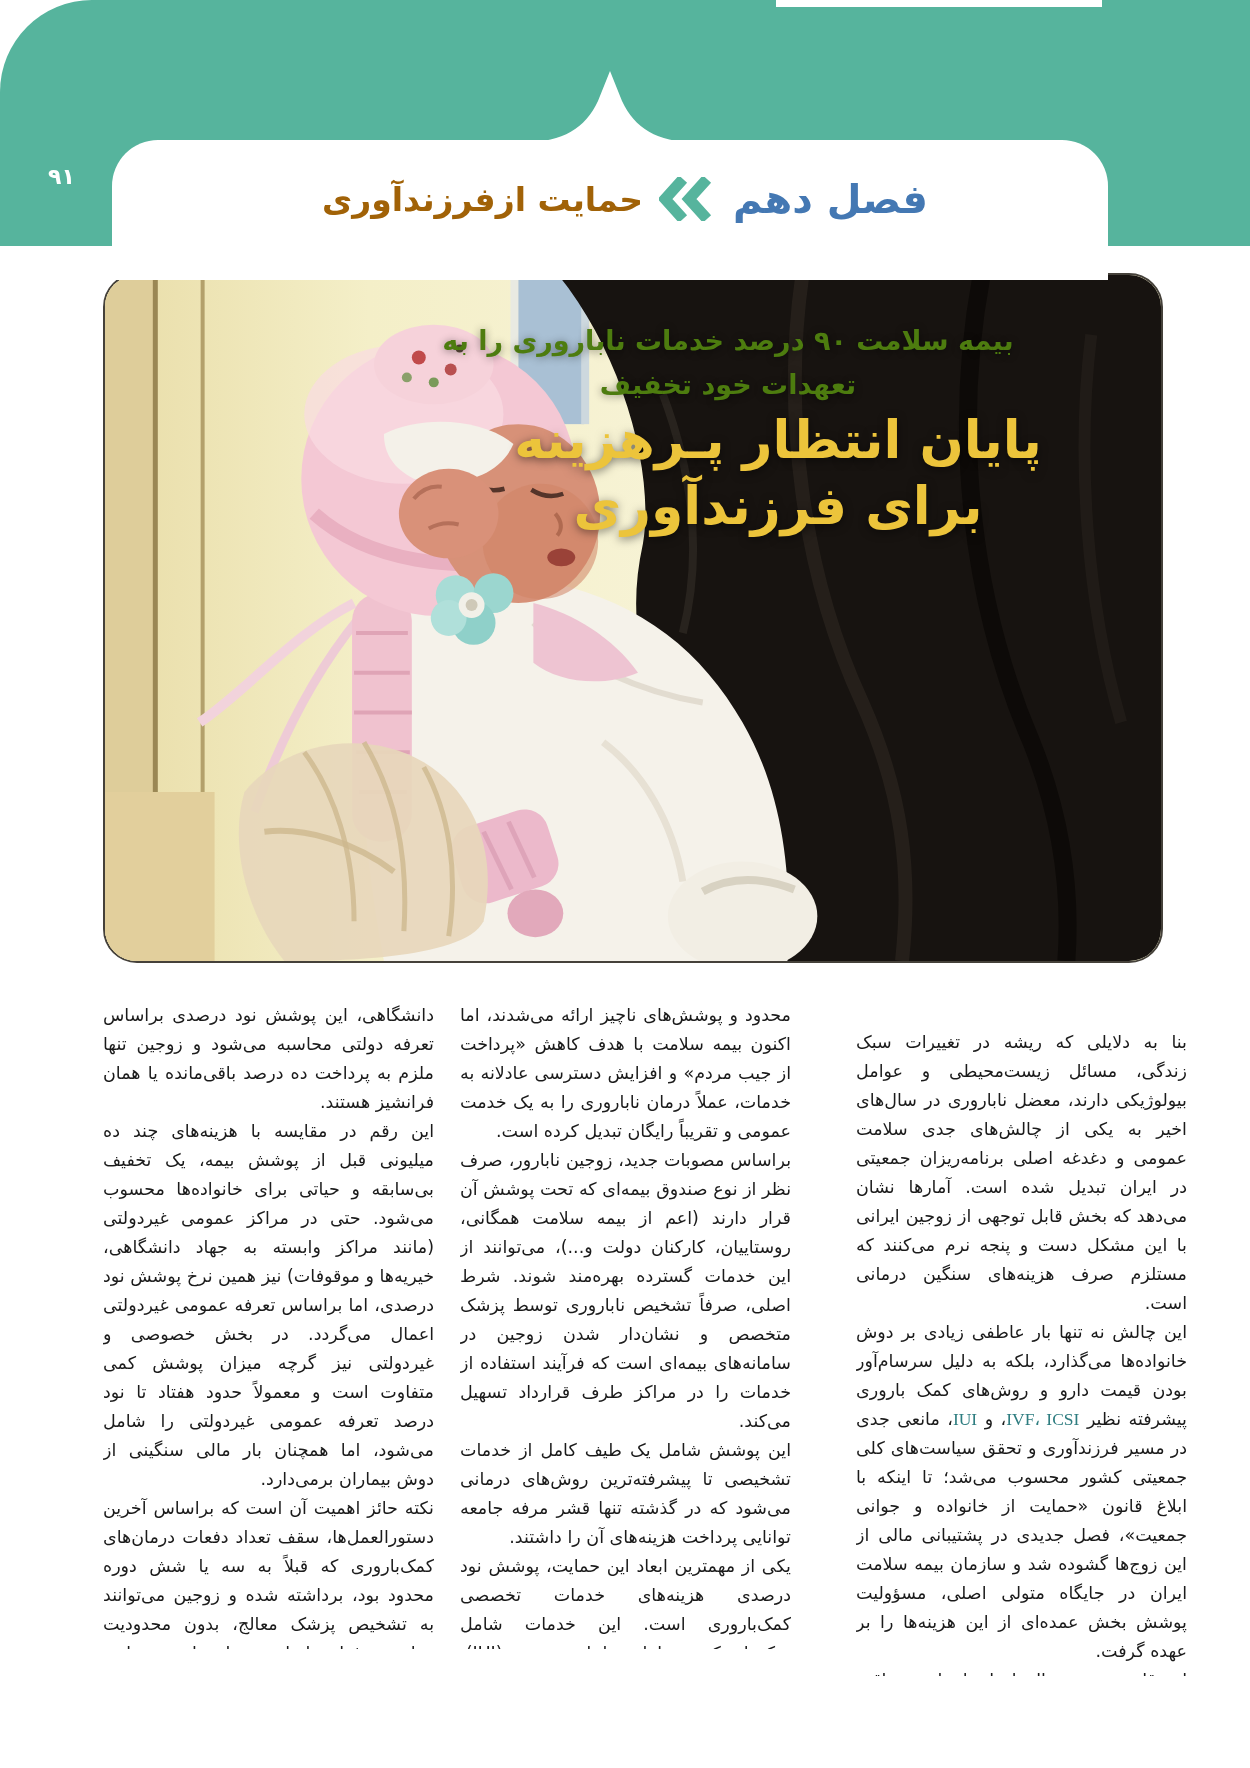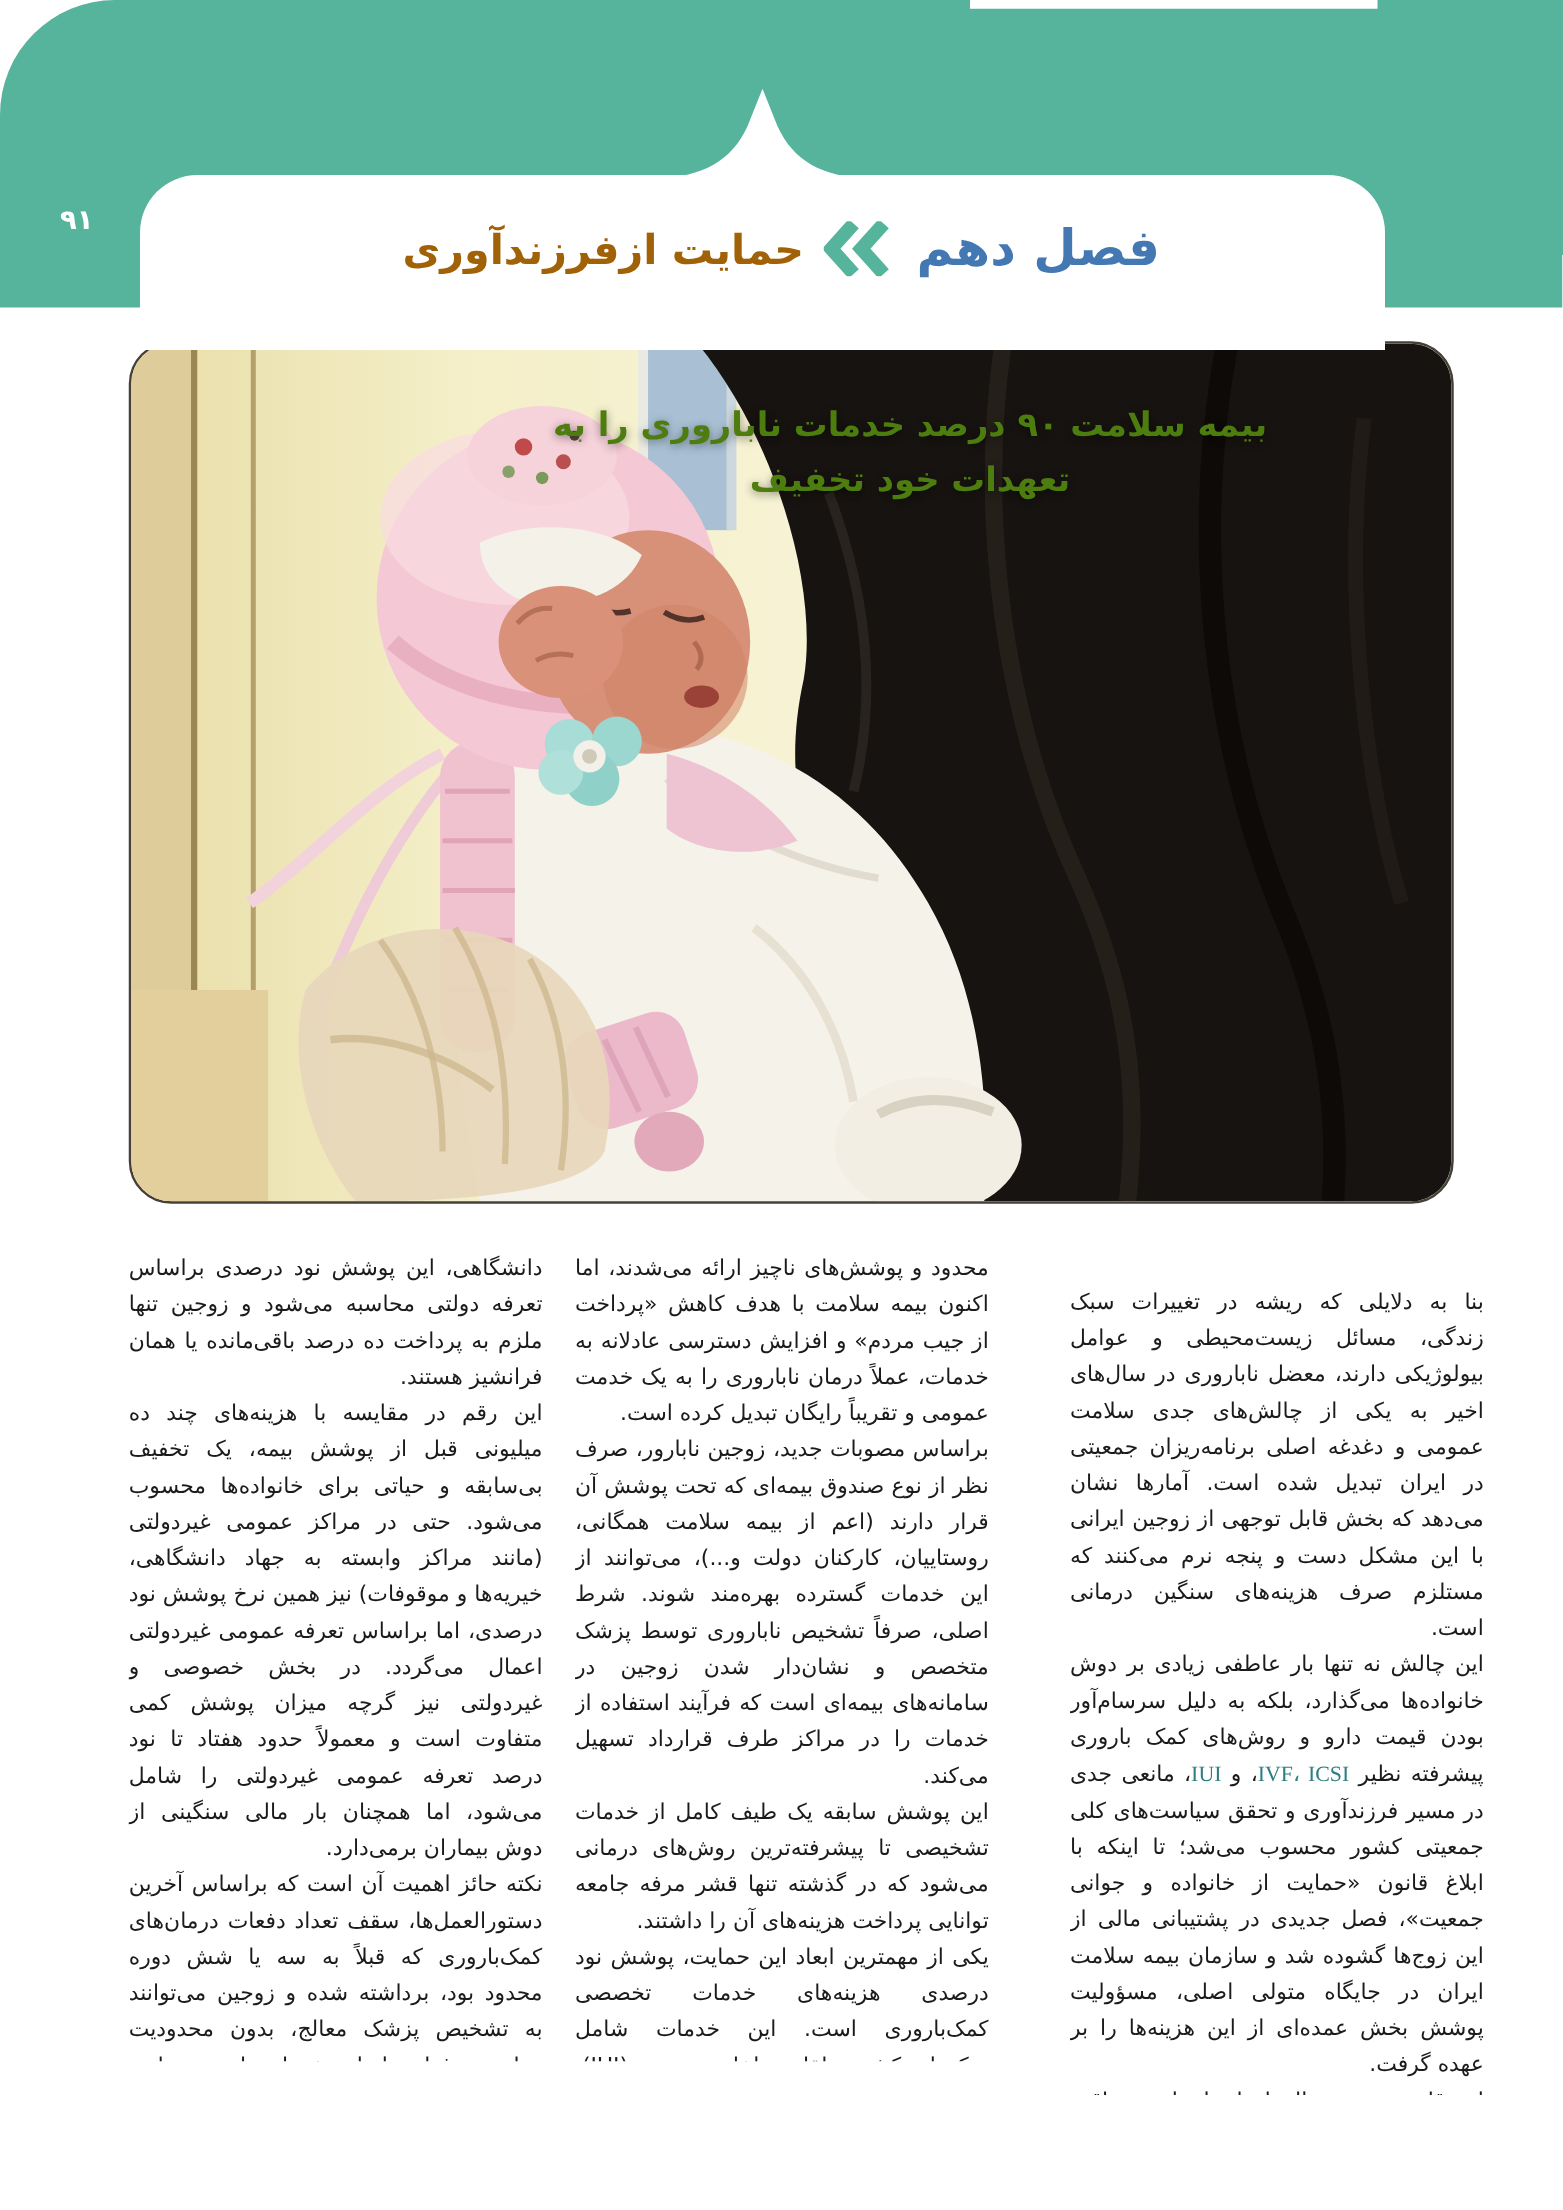--- a/index.html
+++ b/index.html
@@ -170,30 +170,34 @@
     <g>
       <path d="M140,520 C180,470 260,455 320,490 C370,520 395,580 380,650 C360,690 220,690 180,690 C140,640 125,570 140,520 Z" fill="#e7d7bb" opacity="0.92"></path>
       <path d="M200,480 C230,520 250,580 250,650 M260,470 C290,520 305,580 300,660 M320,495 C345,540 355,600 345,665" stroke="#cdb88f" stroke-width="5" fill="none" opacity="0.8"></path>
       <path d="M160,560 C200,555 250,570 290,600" stroke="#cdb88f" stroke-width="6" fill="none" opacity="0.8"></path>
     </g>
   </svg>
   <div class="photo-kicker">
     <div>بیمه سلامت ۹۰ درصد خدمات ناباروری را به</div>
     <div>تعهدات خود تخفیف</div>
   </div>
+  <div class="photo-headline">
+    <div>پایان انتظار پـرهزینه</div>
+    <div>برای فرزندآوری</div>
+  </div>
 </div>
 
 <div class="col col-r">
     <p><span>بنا به دلایلی که ریشه در تغییرات سبک زندگی، مسائل زیست‌محیطی و عوامل بیولوژیکی دارند، معضل ناباروری در سال‌های اخیر به یکی از چالش‌های جدی سلامت عمومی و دغدغه اصلی برنامه‌ریزان جمعیتی در ایران تبدیل شده است. آمارها نشان می‌دهد که بخش قابل توجهی از زوجین ایرانی با این مشکل دست و پنجه نرم می‌کنند که مستلزم صرف هزینه‌های سنگین درمانی است.</span></p>
     <p><span>این چالش نه تنها بار عاطفی زیادی بر دوش خانواده‌ها می‌گذارد، بلکه به دلیل سرسام‌آور بودن قیمت دارو و روش‌های کمک باروری پیشرفته نظیر </span><span class="latin-accent">IVF، ICSI</span><span>، و </span><span class="latin-accent">IUI</span><span>، مانعی جدی در مسیر فرزندآوری و تحقق سیاست‌های کلی جمعیتی کشور محسوب می‌شد؛ تا اینکه با ابلاغ قانون «حمایت از خانواده و جوانی جمعیت»، فصل جدیدی در پشتیبانی مالی از این زوج‌ها گشوده شد و سازمان بیمه سلامت ایران در جایگاه متولی اصلی، مسؤولیت پوشش بخش عمده‌ای از این هزینه‌ها را بر عهده گرفت.</span></p>
     <p><span>این قانون و دستورالعمل‌های اجرایی متعاقب آن، یک تحول اساسی در رویکرد نظام سلامت به ناباروری ایجاد کرد. پیش از این، خدمات ناباروری اغلب جزو تعهدات بیمه‌های پایه نبودند یا با سقف‌های بسیار</span></p>
   </div>
 <div class="col col-m">
     <p><span>محدود و پوشش‌های ناچیز ارائه می‌شدند، اما اکنون بیمه سلامت با هدف کاهش «پرداخت از جیب مردم» و افزایش دسترسی عادلانه به خدمات، عملاً درمان ناباروری را به یک خدمت عمومی و تقریباً رایگان تبدیل کرده است.</span></p>
     <p><span>براساس مصوبات جدید، زوجین نابارور، صرف نظر از نوع صندوق بیمه‌ای که تحت پوشش آن قرار دارند (اعم از بیمه سلامت همگانی، روستاییان، کارکنان دولت و...)، می‌توانند از این خدمات گسترده بهره‌مند شوند. شرط اصلی، صرفاً تشخیص ناباروری توسط پزشک متخصص و نشان‌دار شدن زوجین در سامانه‌های بیمه‌ای است که فرآیند استفاده از خدمات را در مراکز طرف قرارداد تسهیل می‌کند.</span></p>
-    <p><span>این پوشش سابقه یک طیف کامل از خدمات تشخیصی تا پیشرفته‌ترین روش‌های درمانی می‌شود که در گذشته تنها قشر مرفه جامعه توانایی پرداخت هزینه‌های آن را داشتند.</span></p>
+    <p><span>این پوشش شامل یک طیف کامل از خدمات تشخیصی تا پیشرفته‌ترین روش‌های درمانی می‌شود که در گذشته تنها قشر مرفه جامعه توانایی پرداخت هزینه‌های آن را داشتند.</span></p>
     <p><span>یکی از مهمترین ابعاد این حمایت، پوشش نود درصدی هزینه‌های خدمات تخصصی کمک‌باروری است. این خدمات شامل میکرواینجکشن، لقاح داخل رحمی (IUI)، انتقال جنین فریز شده (FET)، و لقاح آزمایشگاهی (IVF) می‌شود. در مراکز درمانی دولتی</span></p>
   </div>
 <div class="col col-l">
     <p><span>دانشگاهی، این پوشش نود درصدی براساس تعرفه دولتی محاسبه می‌شود و زوجین تنها ملزم به پرداخت ده درصد باقی‌مانده یا همان فرانشیز هستند.</span></p>
     <p><span>این رقم در مقایسه با هزینه‌های چند ده میلیونی قبل از پوشش بیمه، یک تخفیف بی‌سابقه و حیاتی برای خانواده‌ها محسوب می‌شود. حتی در مراکز عمومی غیردولتی (مانند مراکز وابسته به جهاد دانشگاهی، خیریه‌ها و موقوفات) نیز همین نرخ پوشش نود درصدی، اما براساس تعرفه عمومی غیردولتی اعمال می‌گردد. در بخش خصوصی و غیردولتی نیز گرچه میزان پوشش کمی متفاوت است و معمولاً حدود هفتاد تا نود درصد تعرفه عمومی غیردولتی را شامل می‌شود، اما همچنان بار مالی سنگینی از دوش بیماران برمی‌دارد.</span></p>
     <p><span>نکته حائز اهمیت آن است که براساس آخرین دستورالعمل‌ها، سقف تعداد دفعات درمان‌های کمک‌باروری که قبلاً به سه یا شش دوره محدود بود، برداشته شده و زوجین می‌توانند به تشخیص پزشک معالج، بدون محدودیت زمانی و دفعات، از این خدمات تا سن چهل و نه سالگی زوجه بهره‌مند شوند. این تصمیم نشان‌دهنده عزم جدی برای موفقیت‌آمیز بودن مسیر درمان است و دیگر بیماران به دلیل اتمام</span></p>
   </div>
 
 </body></html>

